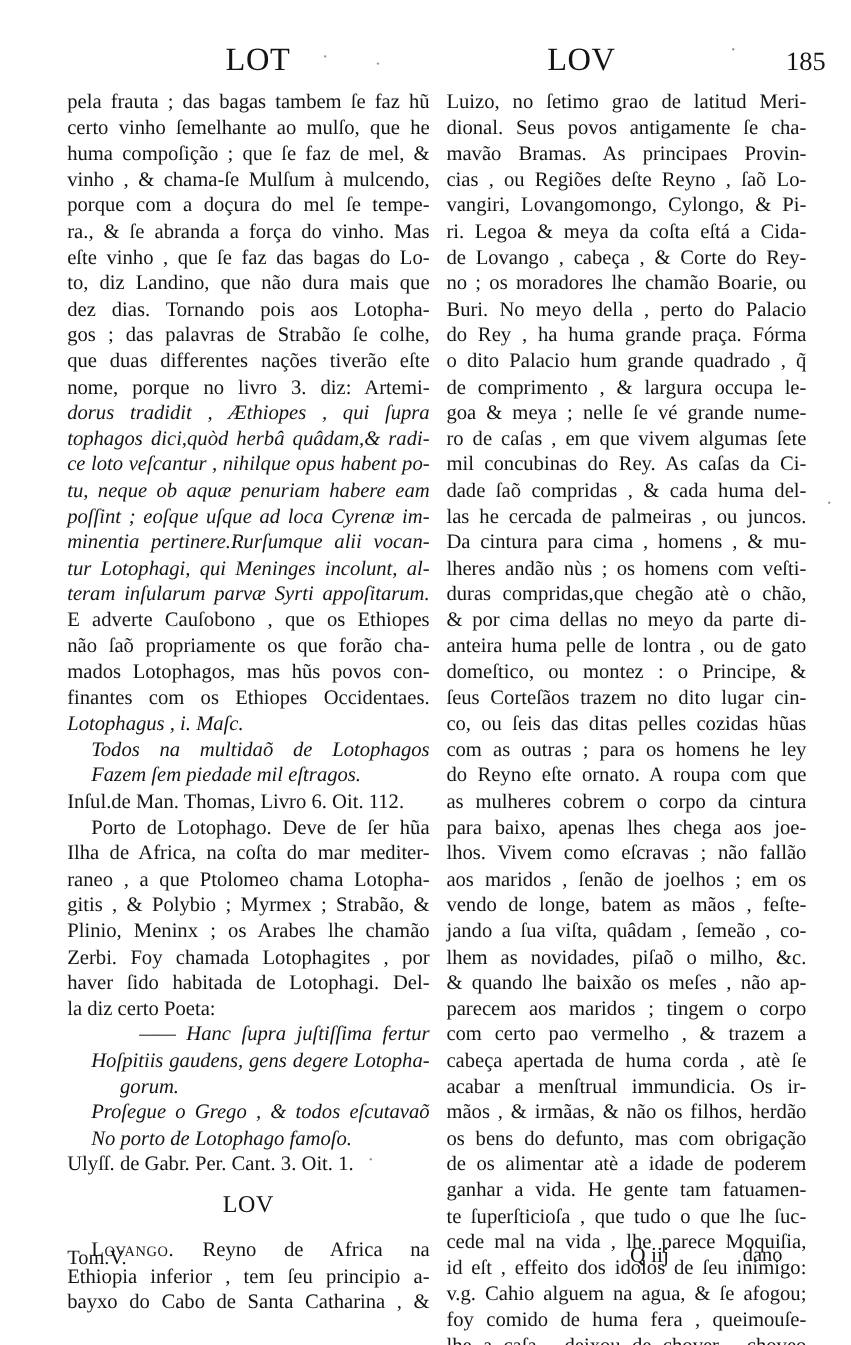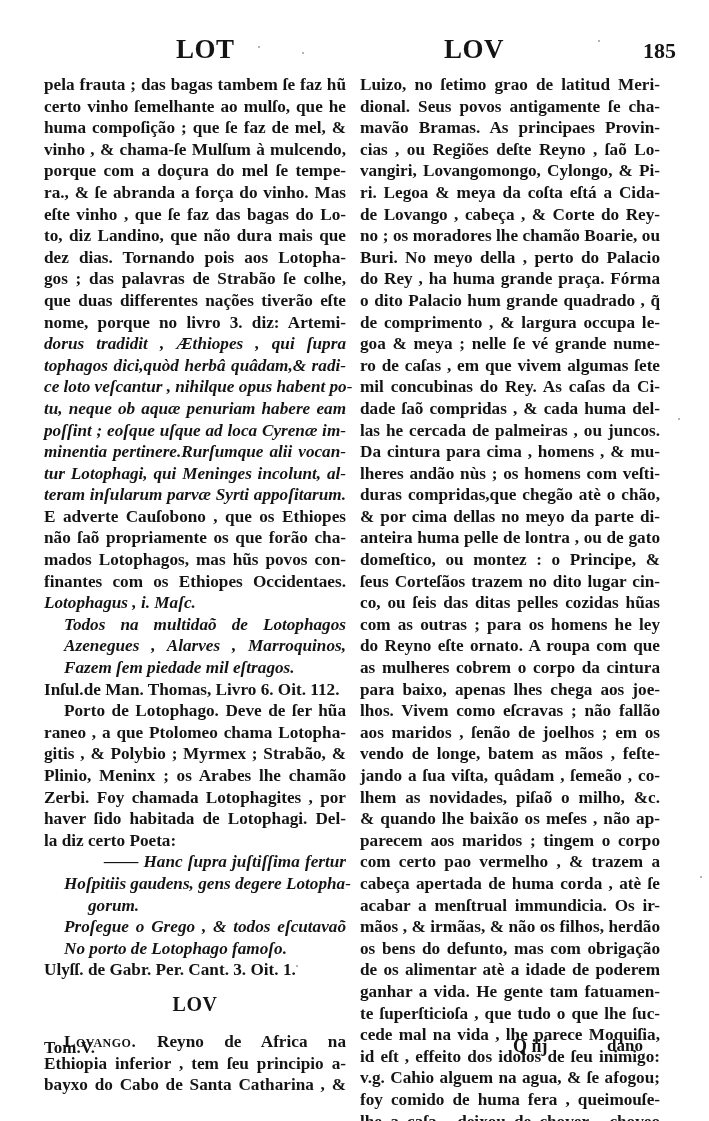--- a/index.html
+++ b/index.html
@@ -1,18 +1,18 @@
 <!DOCTYPE html>
 <html><head>
   <meta charset="utf-8">
   <style>
     html, body { margin: 0; padding: 0; background: #ffffff; }
     body { width: 709px; height: 1121px; position: relative; overflow: hidden;
            font-family: "Liberation Serif", "DejaVu Serif", serif; color: #141414; }
-    .page { position: absolute; left: 0; top: 0; width: 623px; height: 1121px; font-weight: bold; }
+    .page { position: absolute; left: 12px; top: 0; width: 623px; height: 1121px; }
     .running-head { position: absolute; top: 34px; font-size: 27px; letter-spacing: 0.5px; line-height: 30px; }
     .rh-left { left: 176px; }
     .rh-right { left: 444px; }
     .page-number { position: absolute; top: 38px; left: 643px; font-size: 22px; line-height: 26px; }
     .col { position: absolute; top: 74px; font-size: 17.2px; line-height: 21.6px; }
     .col-left { left: 44px; width: 302px; }
     .col-right { left: 360px; width: 300px; }
     .line { white-space: nowrap; display: block; text-align: justify; text-align-last: justify; height: 21.6px; overflow: visible; }
     .line.last { text-align-last: left; }
     .it { font-style: italic; }
@@ -52,24 +52,24 @@
       <span class="line it">poſſint ; eoſque uſque ad loca Cyrenæ im-</span>
       <span class="line it">minentia pertinere.Rurſumque alii vocan-</span>
       <span class="line it">tur Lotophagi, qui Meninges incolunt, al-</span>
       <span class="line it">teram inſularum parvæ Syrti appoſitarum.</span>
       <span class="line">E adverte Cauſobono , que os Ethiopes</span>
       <span class="line">não ſaõ propriamente os que forão cha-</span>
       <span class="line">mados Lotophagos, mas hũs povos con-</span>
       <span class="line">finantes com os Ethiopes Occidentaes.</span>
       <span class="line it last">Lotophagus , i. Maſc.</span>
       <span class="line it indent1">Todos na multidaõ de Lotophagos</span>
-      <span class="line it indent1">Azenegues , Alarves , Marroquinos,</span>
       <span class="line it indent1 last">Fazem ſem piedade mil eſtragos.</span>
       <span class="line last">Inſul.de Man. Thomas, Livro 6. Oit. 112.</span>
       <span class="line indent1">Porto de Lotophago. Deve de ſer hũa</span>
+      <span class="line">Ilha de Africa, na coſta do mar mediter-</span>
       <span class="line">raneo , a que Ptolomeo chama Lotopha-</span>
       <span class="line">gitis , &amp; Polybio ; Myrmex ; Strabão, &amp;</span>
       <span class="line">Plinio, Meninx ; os Arabes lhe chamão</span>
       <span class="line">Zerbi. Foy chamada Lotophagites , por</span>
       <span class="line">haver ſido habitada de Lotophagi. Del-</span>
       <span class="line last">la diz certo Poeta:</span>
       <span class="line it" style="padding-left: 60px;">—— Hanc ſupra juſtiſſima fertur</span>
       <span class="line it indent1">Hoſpitiis gaudens, gens degere Lotopha-</span>
       <span class="line it indent1 last" style="padding-left: 44px;">gorum.</span>
       <span class="line it indent1">Proſegue o Grego , &amp; todos eſcutavaõ</span>

